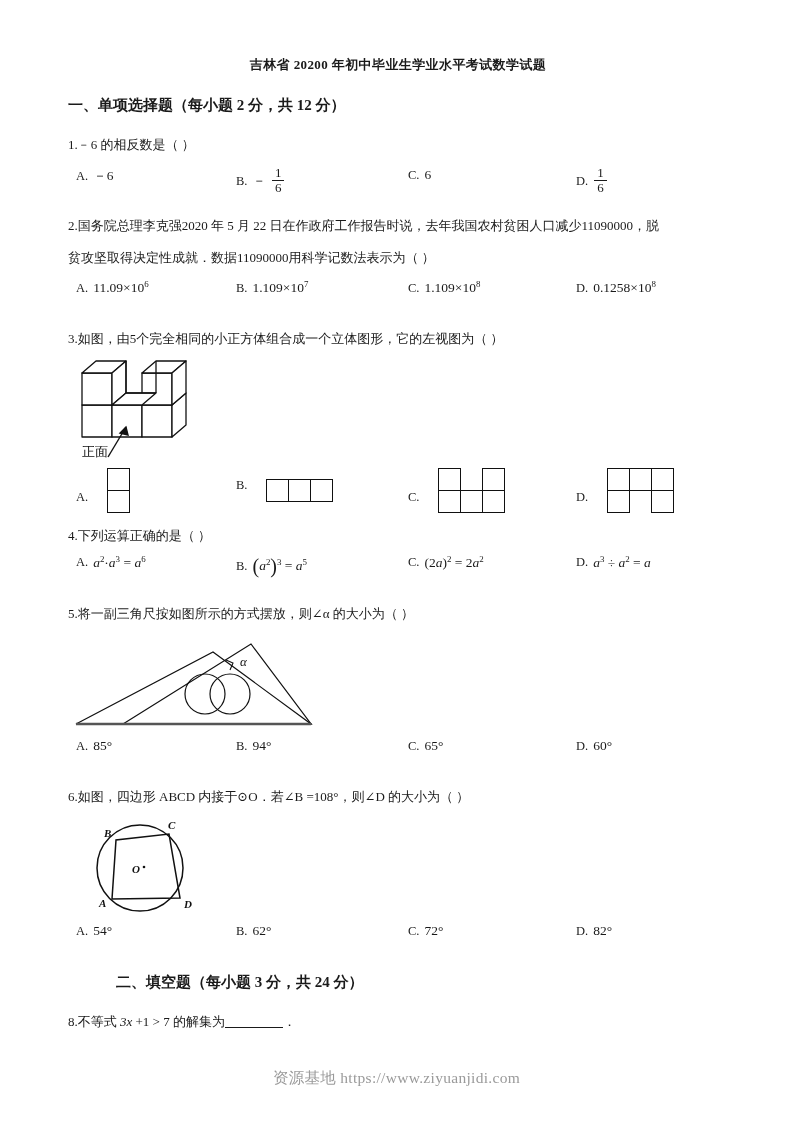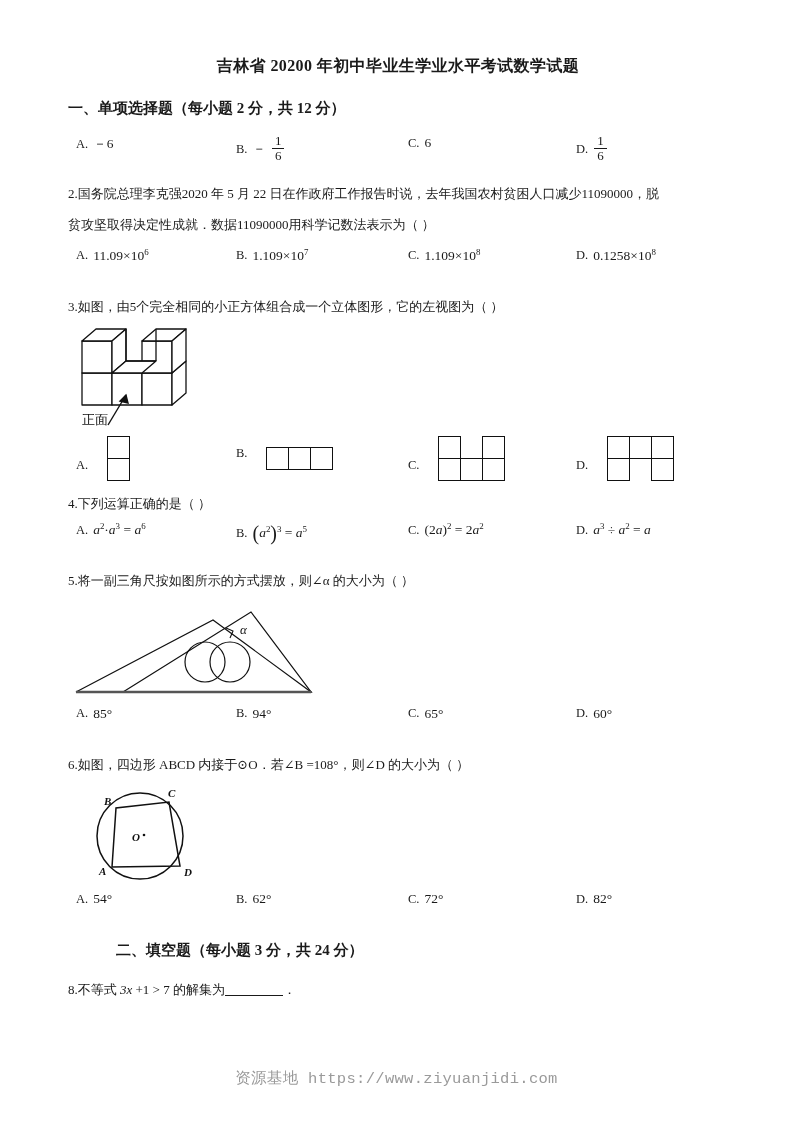--- a/index.html
+++ b/index.html
@@ -22,21 +22,21 @@
     height: 1122px;
   }
   .content {
     position: absolute;
     left: 68px;
     top: 56px;
     width: 660px;
   }
   .doc-title {
     text-align: center;
-    font-size: 16px;
+    font-size: 13px;
     font-weight: bold;
     letter-spacing: 0.4px;
     margin: 0 0 22px 0;
     font-family: "Liberation Serif", "DejaVu Serif", serif;
   }
   .section-head {
     font-size: 15px;
     font-weight: bold;
     margin: 0 0 17px 0;
   }
@@ -112,39 +112,40 @@
     height: 23px;
   }
   .watermark {
     position: absolute;
     left: 0;
     right: 0;
     top: 1068px;
     text-align: center;
     font-size: 15.5px;
     color: #9a9a9a;
-    font-family: Liberation Mono, monospace;
+    font-family: Liberation Serif, serif;
     letter-spacing: 0.3px;
   }
   .front-label {
     position: absolute;
     font-size: 13px;
     color: #111;
   }
 </style>
 </head>
 <body>
 
 <div class="page">
   <div class="content">
 
     <div class="doc-title">吉林省 20200 年初中毕业生学业水平考试数学试题</div>
 
     <div class="section-head">一、单项选择题（每小题 2 分，共 12 分）</div>
 
+    <div class="qtext">1.﹣6 的相反数是（      ）</div>
     <div class="opts">
       <div class="opt o1">
         <span class="lbl">A.</span>
         <span>－6</span>
       </div>
       <div class="opt o2">
         <span class="lbl">B.</span>
         <span>－</span>
         <span class="frac">
           <span class="num">1</span>

